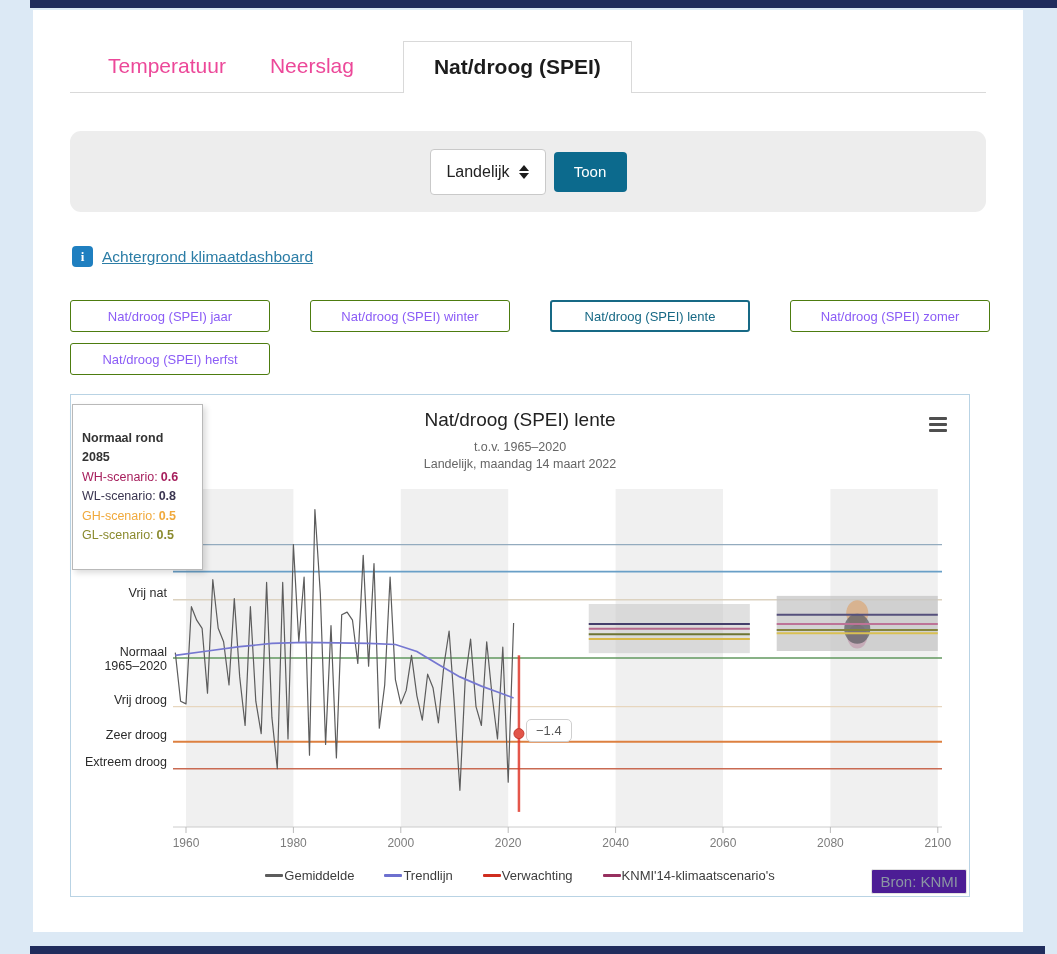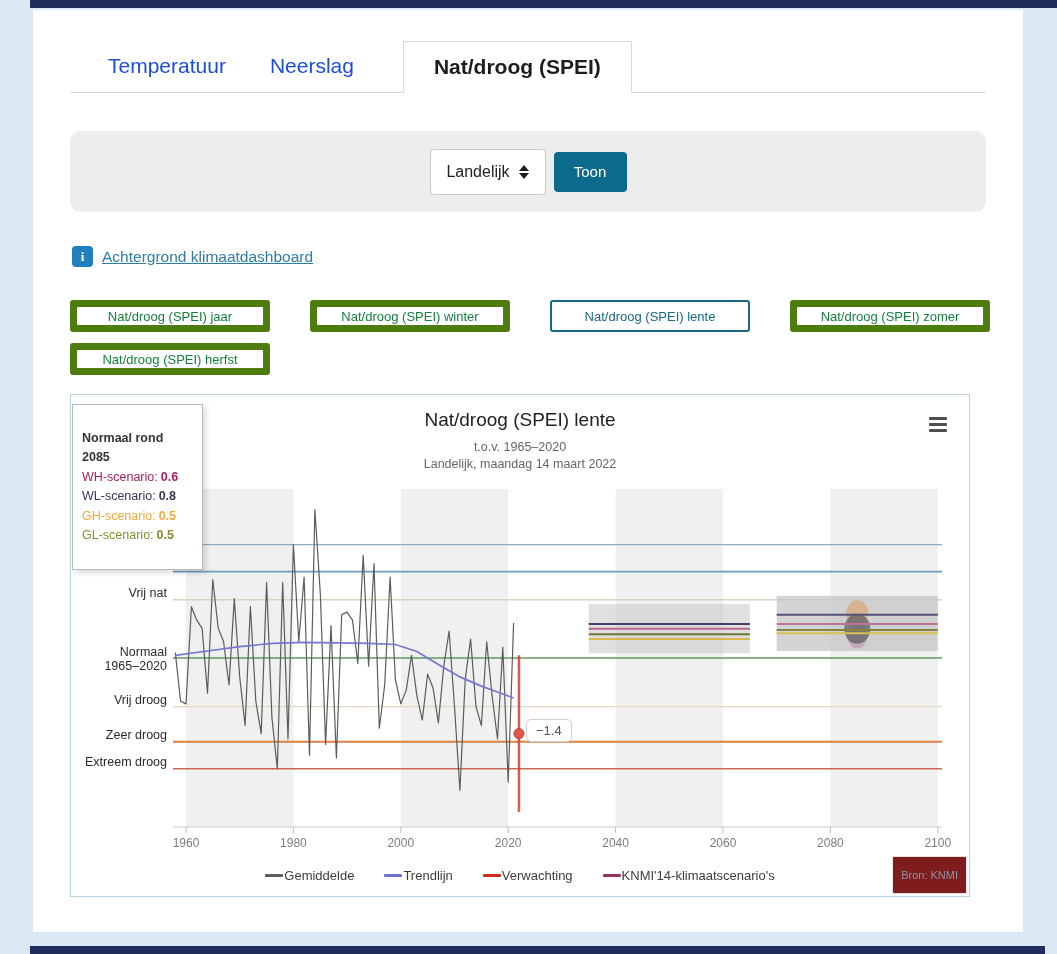--- a/index.html
+++ b/index.html
@@ -6,21 +6,21 @@
   .page{position:relative;width:1057px;height:954px;background:#dce9f5;
         font-family:"Liberation Sans",sans-serif;overflow:hidden;}
   .topbar{position:absolute;left:30px;right:0;top:0;height:8px;background:#202c5c;}
   .bottombar{position:absolute;left:30px;right:12px;bottom:0;height:8px;background:#202c5c;}
   .card{position:absolute;left:33px;top:10px;width:990px;height:922px;background:#ffffff;}
 
   
   .tabs{position:absolute;left:37px;top:31px;width:916px;height:52px;
         border-bottom:1px solid #d9d9d9;display:flex;align-items:stretch;
         padding-left:16px;box-sizing:border-box;}
-  .tab{font-size:21px;color:#1d4ed8;padding:13px 22px 0;cursor:pointer;}
+  .tab{font-size:21px;color:#ec4899;padding:13px 22px 0;cursor:pointer;}
   .tab.active{background:#fff;border:1px solid #d9d9d9;border-bottom:none;
         font-weight:bold;color:#1c1c1c;margin-bottom:-1px;margin-left:27px;padding:13px 30px 0;}
 
   
   .toolbar{position:absolute;left:37px;top:121px;width:916px;height:81px;background:#ededed;
         display:flex;align-items:center;justify-content:center;gap:8px;border-radius:11px;}
   .select{width:116px;height:46px;background:#fff;border:1px solid #c9c9c9;border-radius:4px;
         display:flex;align-items:center;justify-content:center;gap:9px;font-size:16px;color:#222;
         cursor:pointer;box-sizing:border-box;}
   .caret{display:inline-flex;flex-direction:column;gap:2px;}
@@ -34,22 +34,22 @@
   
   .info-row{position:absolute;left:39px;top:236px;display:flex;align-items:center;gap:9px;}
   .info-icon{width:21px;height:21px;border-radius:4px;background:#1f7fc0;color:#fff;font-weight:bold;
         font-size:13px;display:flex;align-items:center;justify-content:center;
         font-family:"Liberation Serif",serif;cursor:pointer;}
   .info-link{color:#2c7da6;font-size:15.5px;text-decoration:underline;cursor:pointer;}
 
   
   .season-row{position:absolute;left:37px;display:flex;gap:40px;}
   .row1{top:290px;}.row2{top:333px;}
-  .season-btn{width:200px;height:32px;background:#fff;border:7px solid #4d7c0f;border-radius:3px;
-        font-size:13px;color:#15803d;display:flex;align-items:center;justify-content:center;
+  .season-btn{width:200px;height:32px;background:#fff;border:1px solid #4d7c0f;border-radius:3px;
+        font-size:13px;color:#8b5cf6;display:flex;align-items:center;justify-content:center;
         cursor:pointer;box-sizing:border-box;}
   .season-btn.active{border:2px solid #176985;color:#176985;}
 
   
   .chart-card{position:absolute;left:37px;top:384px;width:900px;height:503px;background:#fff;
         border:1px solid #b9d3e4;box-sizing:border-box;}
   .chart-titles{position:absolute;top:14px;left:0;width:100%;text-align:center;pointer-events:none;}
   .chart-title{font-size:19px;color:#222;margin-bottom:8px;}
   .chart-sub{font-size:12.5px;color:#666;line-height:17px;}
   .menu-icon{position:absolute;top:22px;right:22px;width:18px;cursor:pointer;}
@@ -63,21 +63,21 @@
         border:1px solid #b9b9b9;box-shadow:3px 3px 6px rgba(0,0,0,.14);padding:24px 9px;
         box-sizing:border-box;font-size:12.5px;line-height:1.55;z-index:5;}
   .sc-title{font-weight:bold;color:#333;}
   .sc-row{white-space:nowrap;}
   .sc-row b{margin-left:3px;}
   .legend{position:absolute;bottom:13px;left:0;width:100%;display:flex;justify-content:center;
         gap:30px;align-items:center;}
   .legend-item{display:flex;align-items:center;gap:1px;font-size:13px;color:#3d3d3d;cursor:pointer;}
   .swatch{width:18px;height:3px;border-radius:1px;}
   .source{position:absolute;right:2px;bottom:2px;border:1px solid #e2e2e2;border-radius:2px;
-        padding:12px 8px;font-size:11px;color:#8b95a3;background:#7f1d1d;}
+        padding:3px 8px;font-size:15px;color:#8b95a3;background:#4c1d95;}
 </style>
 </head>
 <body>
 
 <div class="page">
   <div class="topbar"></div>
   <div class="bottombar"></div>
 
   <div class="card">
 

